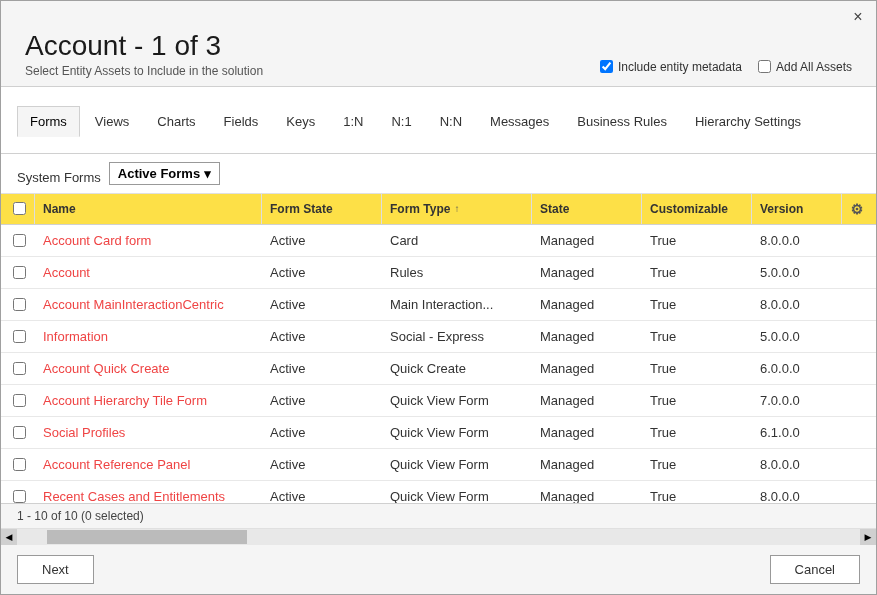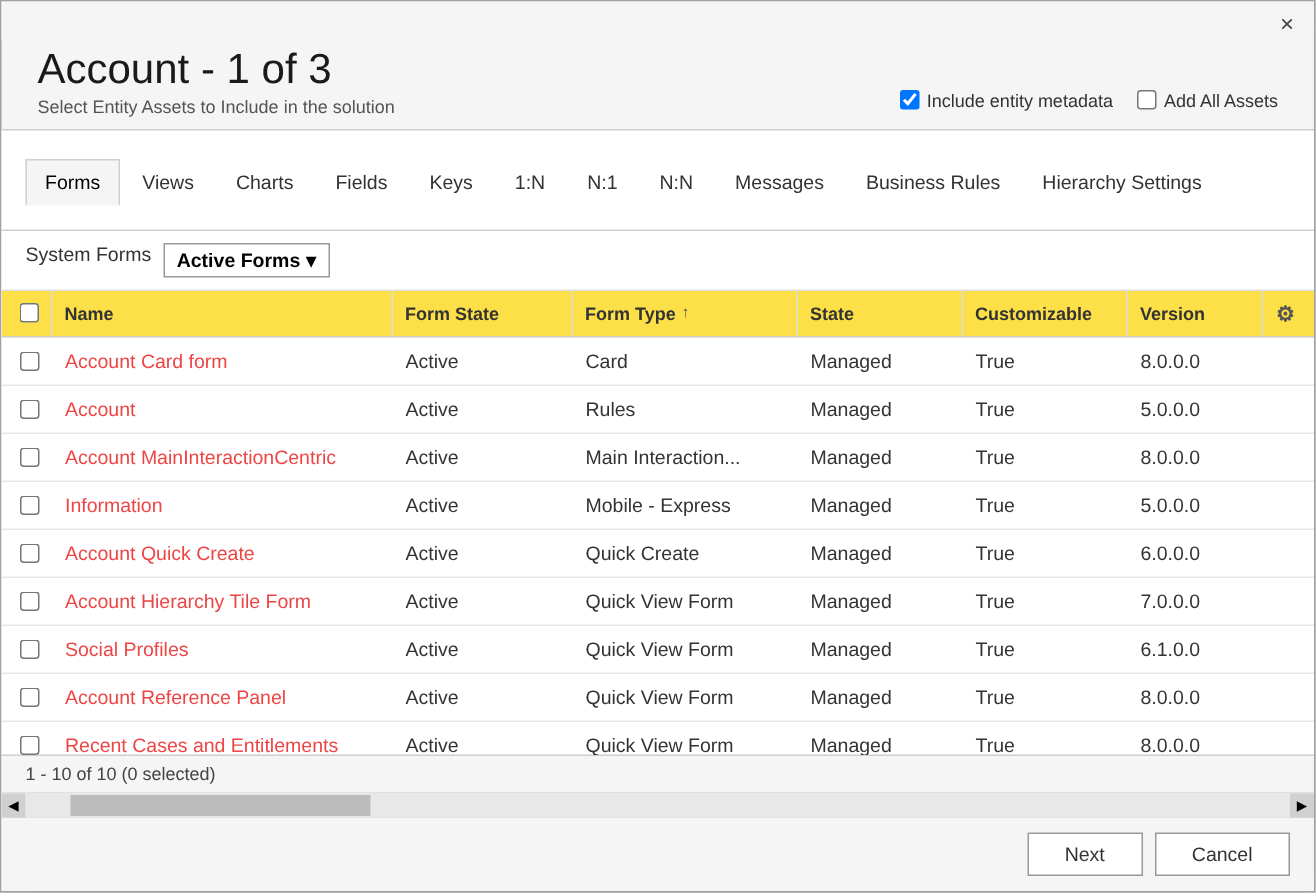--- a/index.html
+++ b/index.html
@@ -102,21 +102,21 @@
     }
     .content-area {
       flex: 1;
       display: flex;
       flex-direction: column;
       overflow: hidden;
       background: #fff;
     }
     .system-forms-bar {
       display: flex;
-      align-items: flex-start;
+      align-items: flex-end;
       padding: 8px 16px;
       gap: 8px;
       background: #fff;
       border-bottom: 1px solid #e0e0e0;
     }
     .system-forms-label {
       font-size: 13px;
       color: #333;
     }
     .active-forms-btn {
@@ -228,21 +228,21 @@
       position: absolute;
       left: 30px;
       width: 200px;
       height: 14px;
       top: 1px;
       background: #bbb;
       cursor: pointer;
     }
     .action-bar {
       display: flex;
-      justify-content: flex-end;
+      justify-content: space-between;
       padding: 10px 16px;
       gap: 8px;
     }
     .action-btn {
       padding: 6px 24px;
       font-size: 13px;
       cursor: pointer;
       border: 1px solid #999;
       background: #fff;
       color: #333;
@@ -362,21 +362,21 @@
             <div class="td">True</div>
             <div class="td">8.0.0.0</div>
             <div class="td"></div>
           </div>
           <div class="table-row">
             <div class="td">
               <input type="checkbox" style="width: 13px; height: 13px;">
             </div>
             <div class="td link">Information</div>
             <div class="td">Active</div>
-            <div class="td">Mobile - Express</div>
+            <div class="td">Social - Express</div>
             <div class="td">Managed</div>
             <div class="td">True</div>
             <div class="td">5.0.0.0</div>
             <div class="td"></div>
           </div>
           <div class="table-row">
             <div class="td">
               <input type="checkbox" style="width: 13px; height: 13px;">
             </div>
             <div class="td link">Account Quick Create</div>

